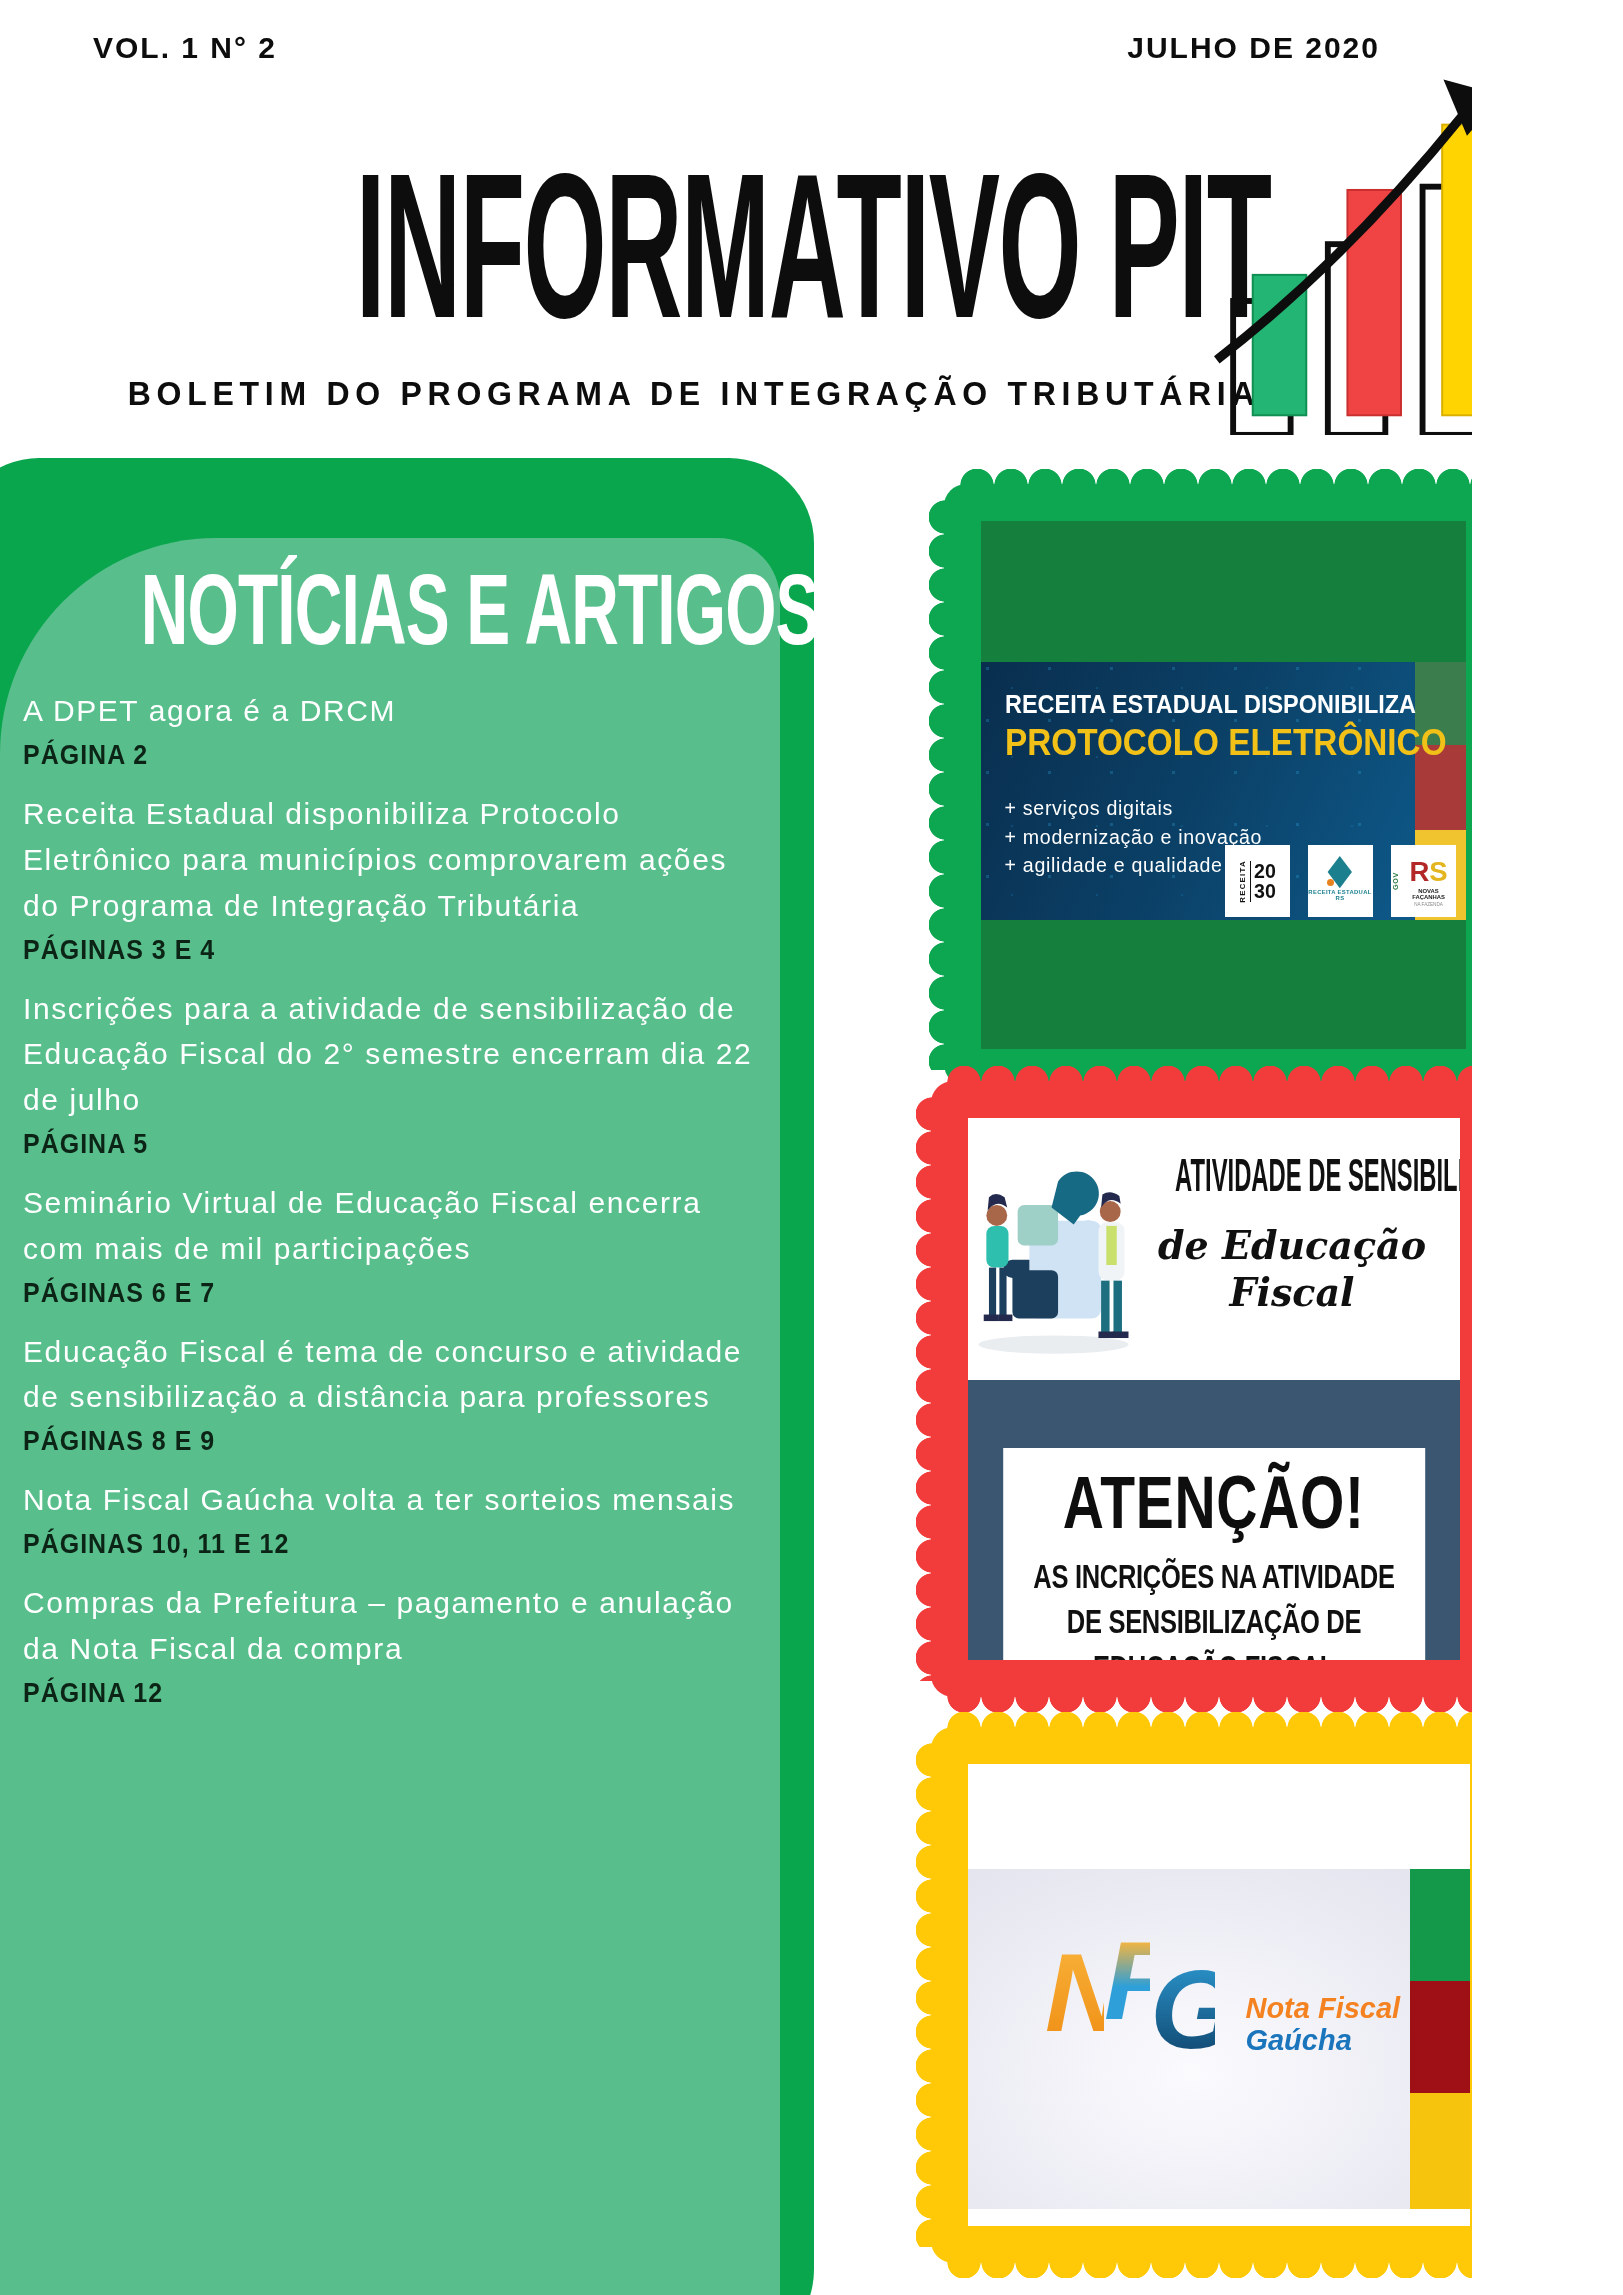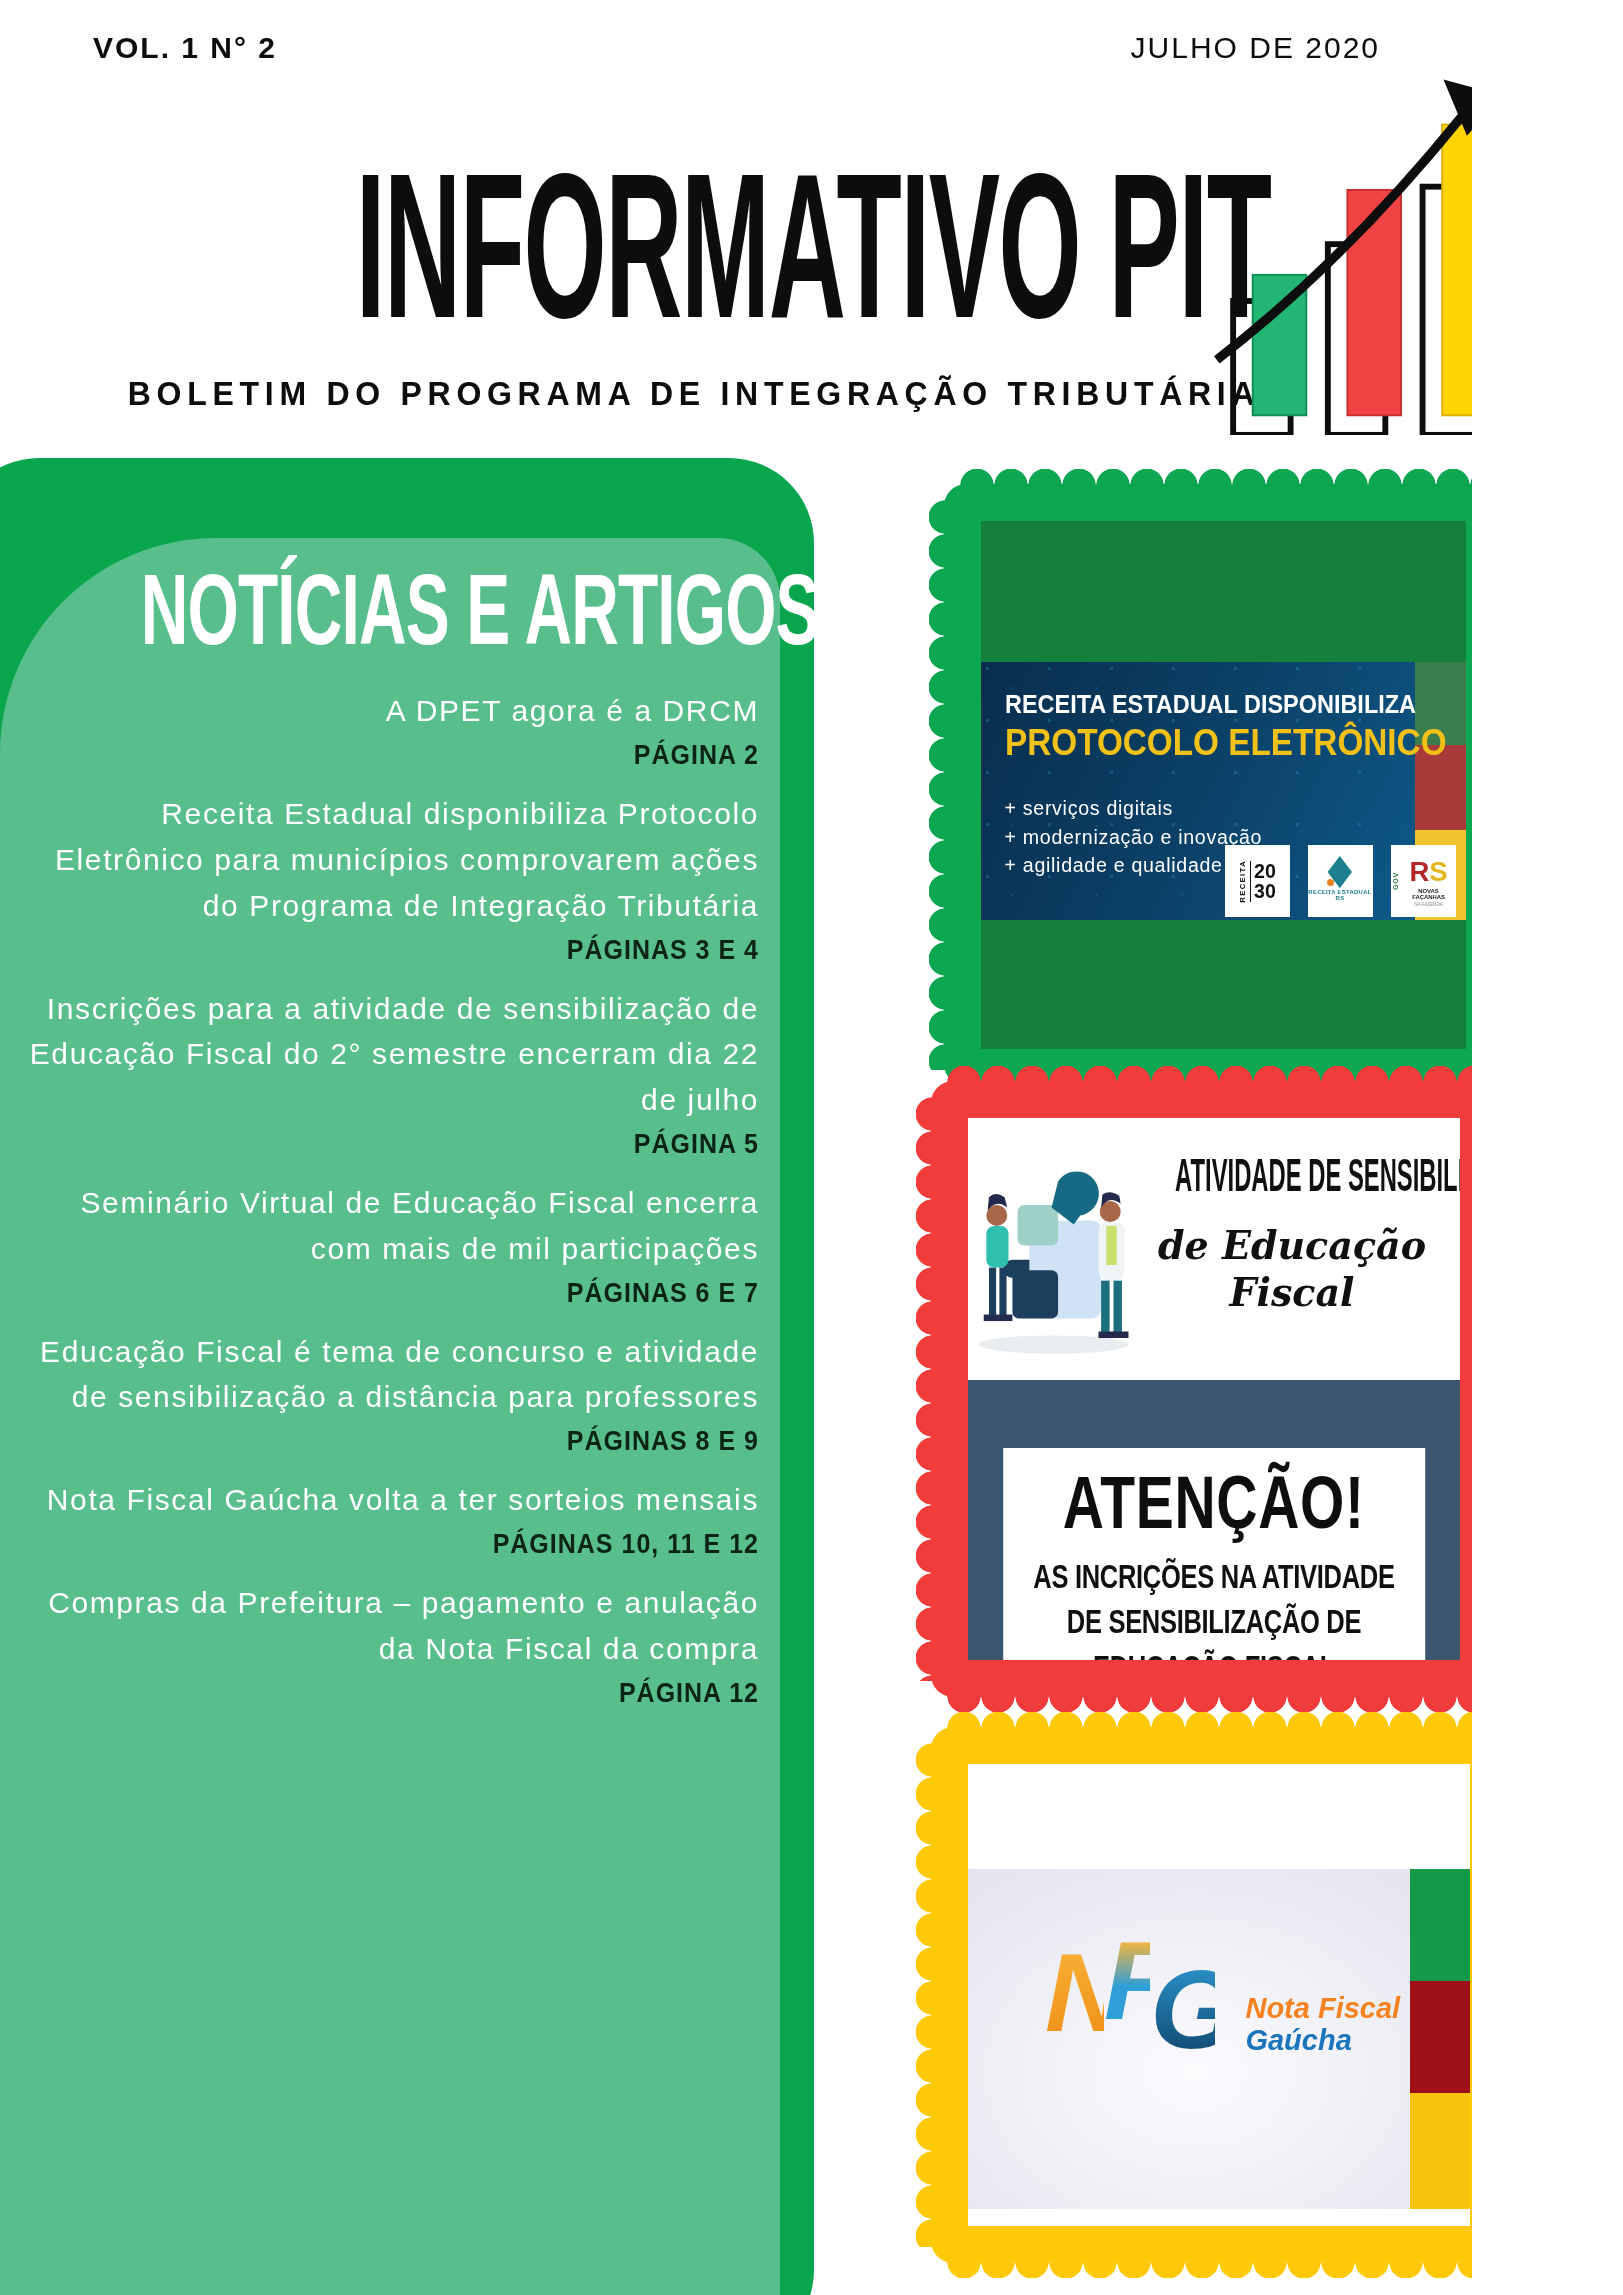--- a/index.html
+++ b/index.html
@@ -1,34 +1,34 @@
 <!DOCTYPE html>
 <html style="font-size:10.5px"><head>
 <meta charset="utf-8">
 <style>
   html,body{margin:0;padding:0;background:#ffffff;}
   .page{position:relative;width:1472px;height:2295px;background:#ffffff;overflow:hidden;
         font-family:"Liberation Sans",sans-serif;}
 
   
   .vol{position:absolute;left:93px;top:31px;font-size:30px;font-weight:700;letter-spacing:2px;color:#0d0d0d;}
-  .issue-date{position:absolute;right:92px;top:31px;font-size:30px;font-weight:400;letter-spacing:2px;color:#0d0d0d;}
+  .issue-date{position:absolute;right:92px;top:31px;font-size:30px;font-weight:700;letter-spacing:2px;color:#0d0d0d;}
   .title-block{position:absolute;left:111px;top:150px;width:1112px;text-align:center;}
   .main-title{font-size:191px;font-weight:700;color:#0d0d0d;white-space:nowrap;line-height:1;
               transform:scale(0.56,1.08);transform-origin:center;letter-spacing:-2.6px;}
   .subtitle{margin-top:34px;font-size:33px;font-weight:700;color:#0d0d0d;letter-spacing:5.9px;white-space:nowrap;
             transform:scaleX(0.97);transform-origin:center;}
   .chart-icon{position:absolute;left:1207px;top:69px;}
 
   
   .panel-outer{position:absolute;left:-46px;top:458px;width:860px;height:1897px;
                background:#0aa64e;border-radius:85px;}
   .panel-inner{position:absolute;left:0px;top:538px;width:780px;height:1757px;
                background:#58bf8c;border-radius:216px 62px 0 0;}
-  .panel-content{position:absolute;left:23px;top:559px;width:736px;text-align:right;}
+  .panel-content{position:absolute;left:23px;top:559px;width:736px;text-align:left;}
   .panel-heading{font-size:97px;font-weight:700;color:#ffffff;white-space:nowrap;line-height:1.05;
                  transform:scale(0.68,1.03);transform-origin:center;letter-spacing:-1.3px;}
   .articles{margin-top:27.5px;}
   .article{margin-bottom:22px;}
   .art-title{font-size:30px;line-height:1.52;letter-spacing:1.6px;font-weight:400;color:#ffffff;}
   .art-page{font-size:25px;font-weight:700;color:#0c2416;letter-spacing:1px;margin-top:6.5px;
             transform:scaleY(1.1);transform-origin:center;}
 
   
   .frame{position:absolute;border-radius:22px;}

